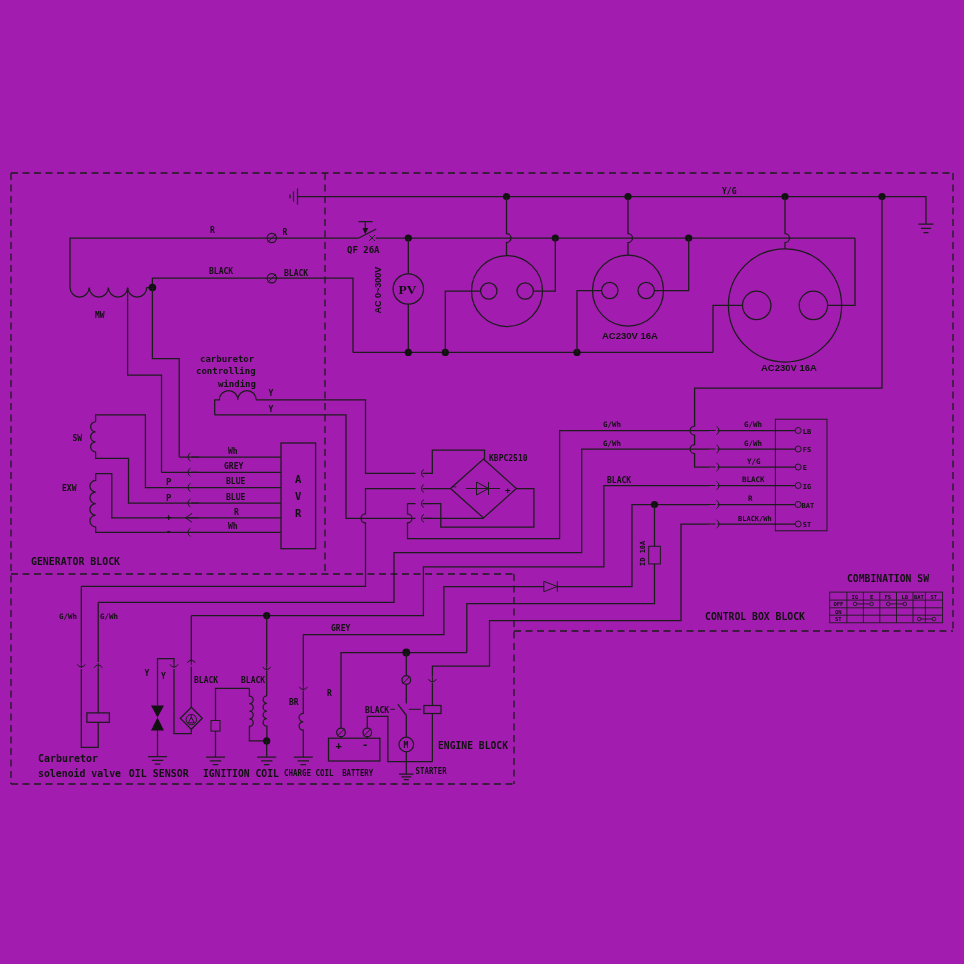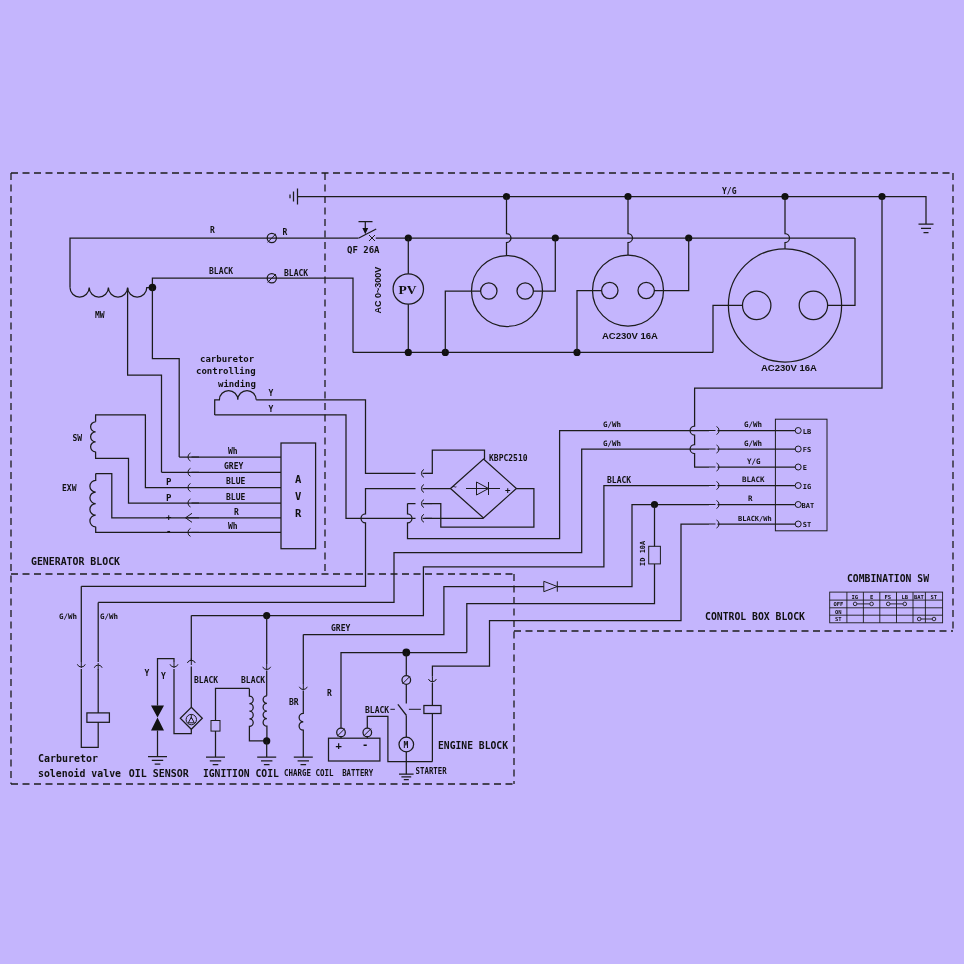--- a/index.html
+++ b/index.html
@@ -1,16 +1,16 @@
 <!DOCTYPE html>
 <html><head>
 <meta charset="utf-8">
 <style>
   html,body{margin:0;padding:0;background:#ffffff;}
-  .page{width:964px;height:964px;background:#c4b5fd;position:relative;overflow:hidden;}
+  .page{width:964px;height:964px;background:#a21caf;position:relative;overflow:hidden;}
   svg{position:absolute;left:0;top:0;}
   text{font-family:"DejaVu Sans Mono",monospace;font-weight:bold;fill:#111111;}
   .t10{font-size:10.5px;}
   .t9{font-size:9px;}
   .t8{font-size:8px;}
   .t75{font-size:7.5px;}
   .t7{font-size:7px;}
   .t55{font-size:5.5px;font-weight:bold;}
   .sans{font-family:"Liberation Sans",sans-serif;font-weight:bold;}
   .serif{font-family:"Liberation Serif",serif;font-weight:bold;}

